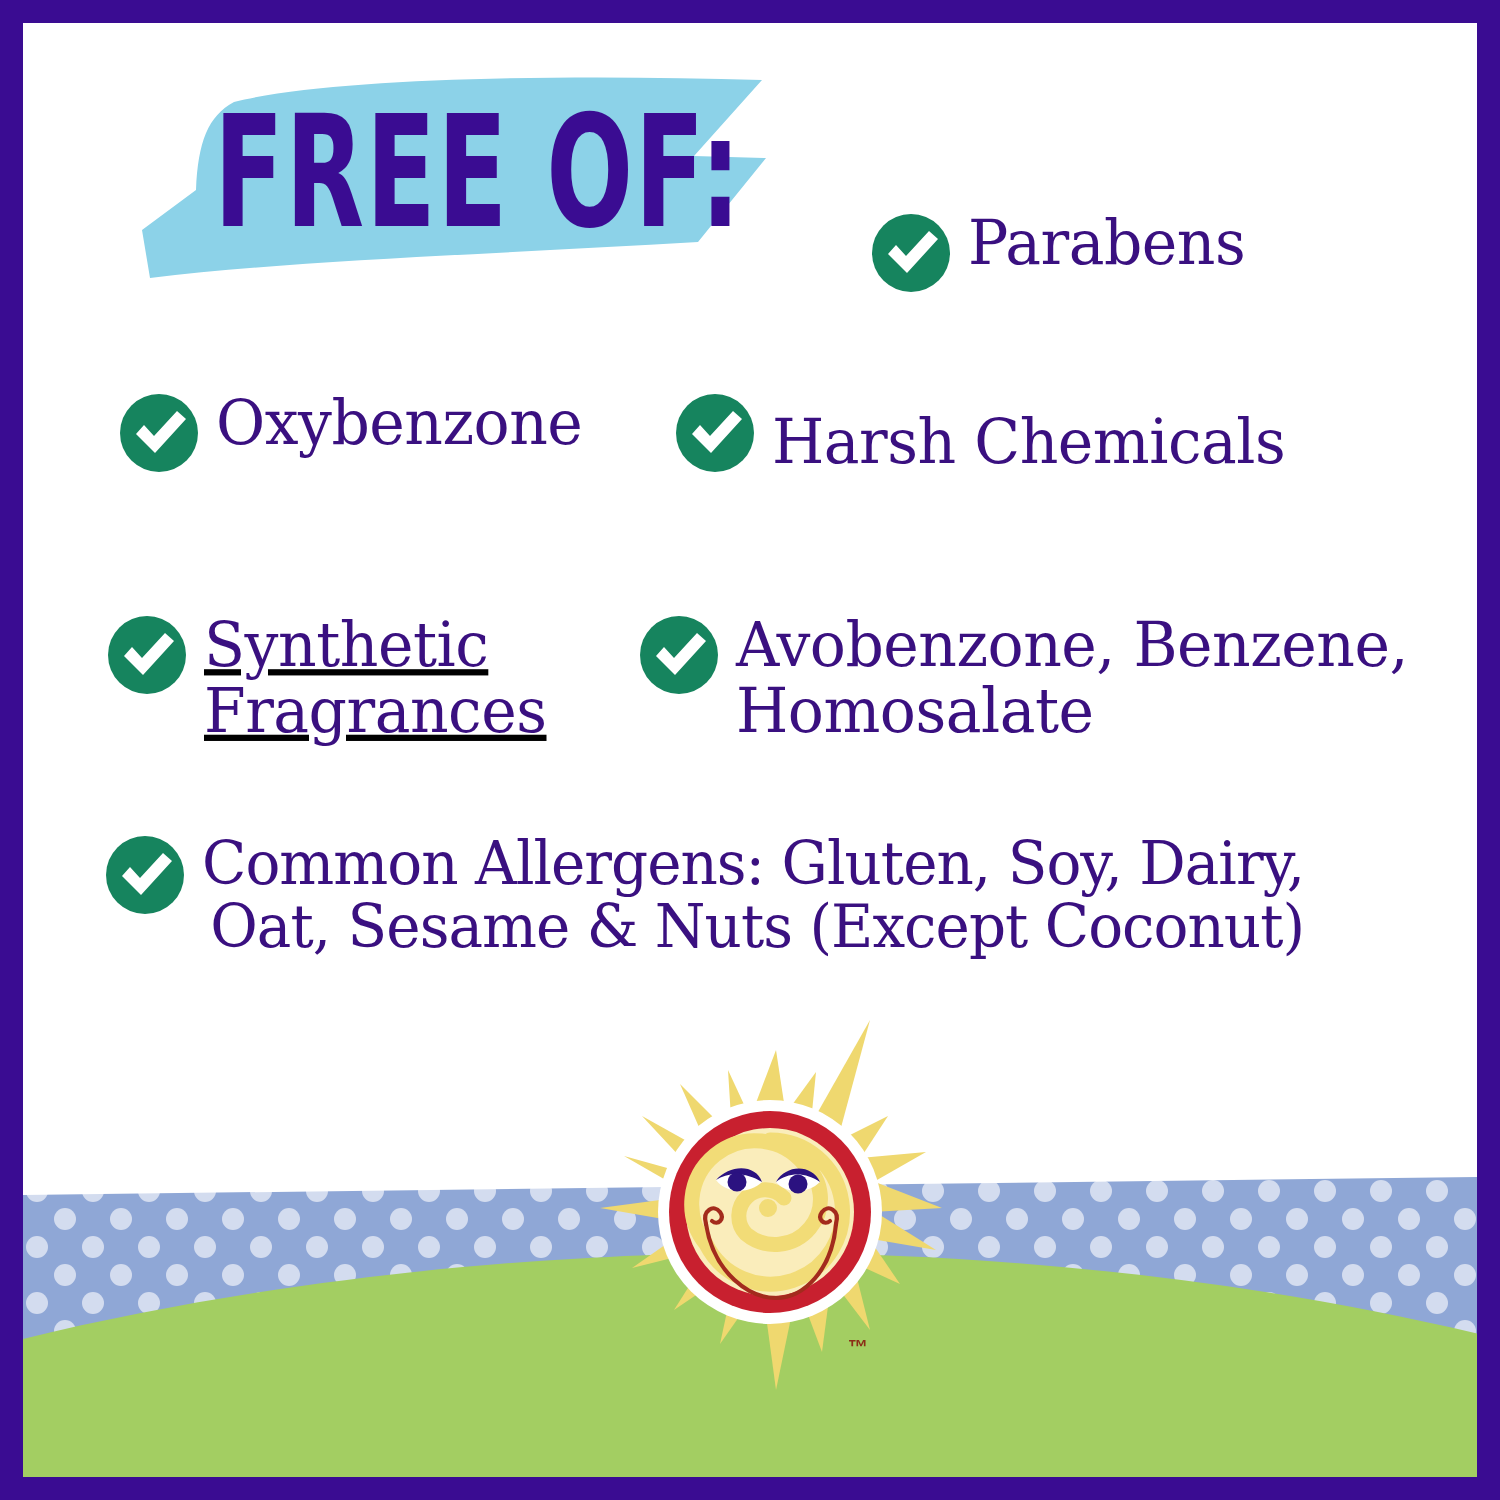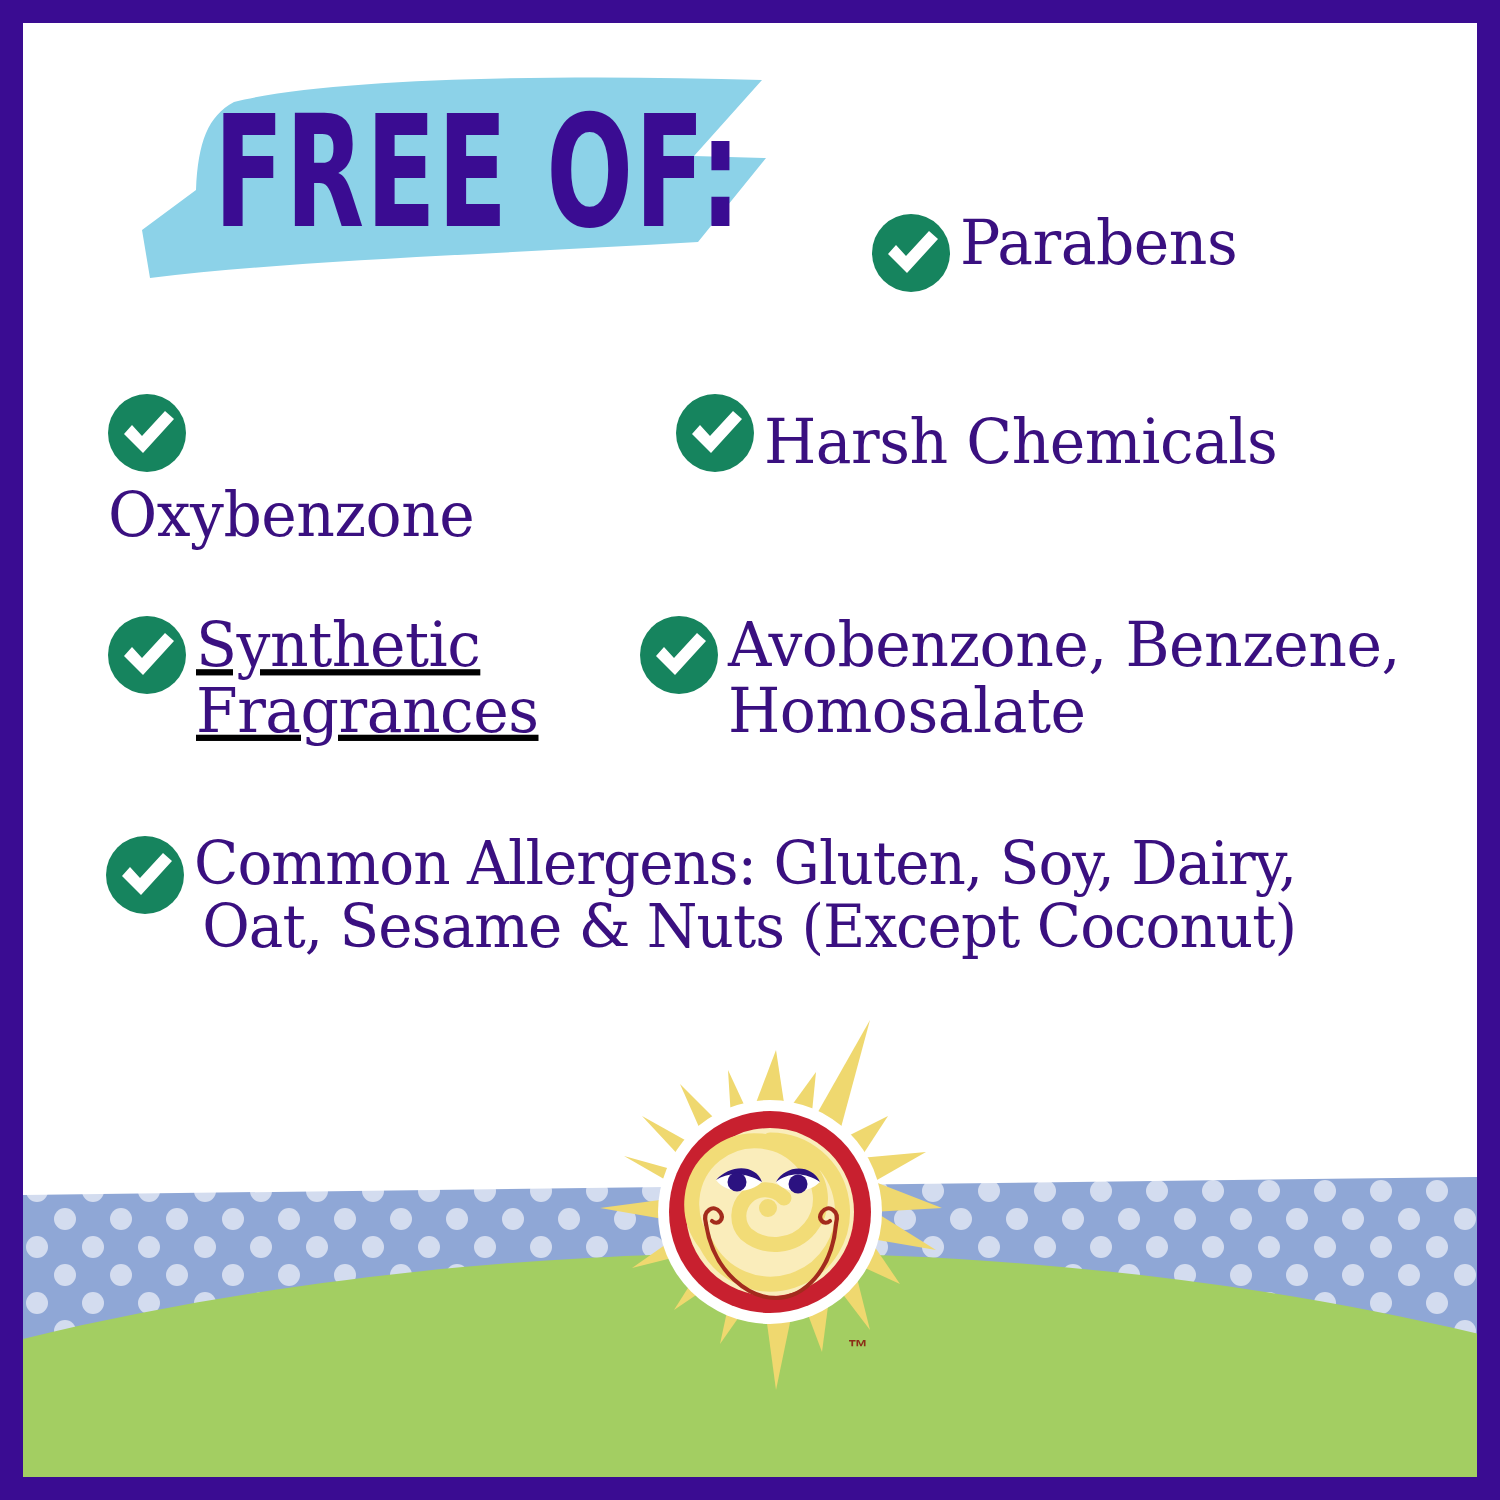--- a/index.html
+++ b/index.html
@@ -73,21 +73,21 @@
   .list {
     position: absolute;
     left: 0; top: 0;
     width: 1500px; height: 1500px;
     z-index: 10;
   }
   .item {
     position: absolute;
     display: flex;
     align-items: flex-start;
-    gap: 10px;
+    gap: 18px;
   }
   .check {
     flex: 0 0 auto;
     position: relative;
     width: 78px;
     height: 78px;
     margin-top: 4px;
   }
   .check svg { display: block; width: 100%; height: 100%; overflow: visible; }
 
@@ -98,21 +98,21 @@
     font-size: 60px;
     line-height: 1.05;
     letter-spacing: -0.5px;
     white-space: pre-line;
     transform: scaleY(1.04);
     transform-origin: left top;
   }
 
   
   .item-parabens   { left: 872px; top: 210px; }
-  .item-oxy        { left: 108px; top: 390px; flex-direction: column; }
+  .item-oxy        { left: 120px; top: 390px; }
   .item-harsh      { left: 676px; top: 390px; align-items: flex-end; }
   .item-synth      { left: 108px; top: 612px; text-decoration: underline; }
   .item-avo        { left: 640px; top: 612px; }
   .item-allerg     { left: 106px; top: 832px; text-align: right; }
   .item-allerg .label { font-size: 58px; letter-spacing: -1px; }
 
   
   .sun {
     position: absolute;
     left: 570px;

